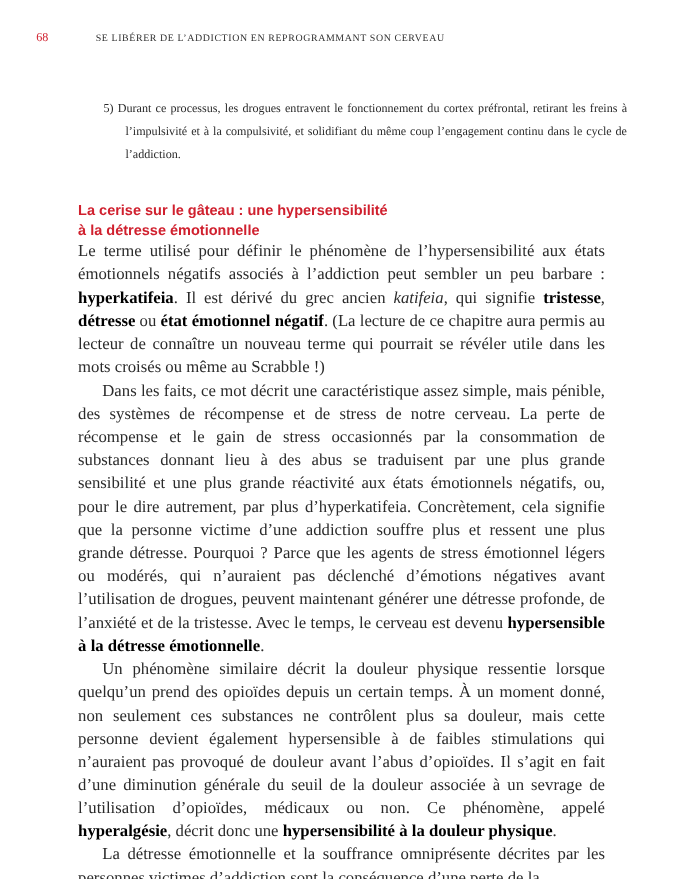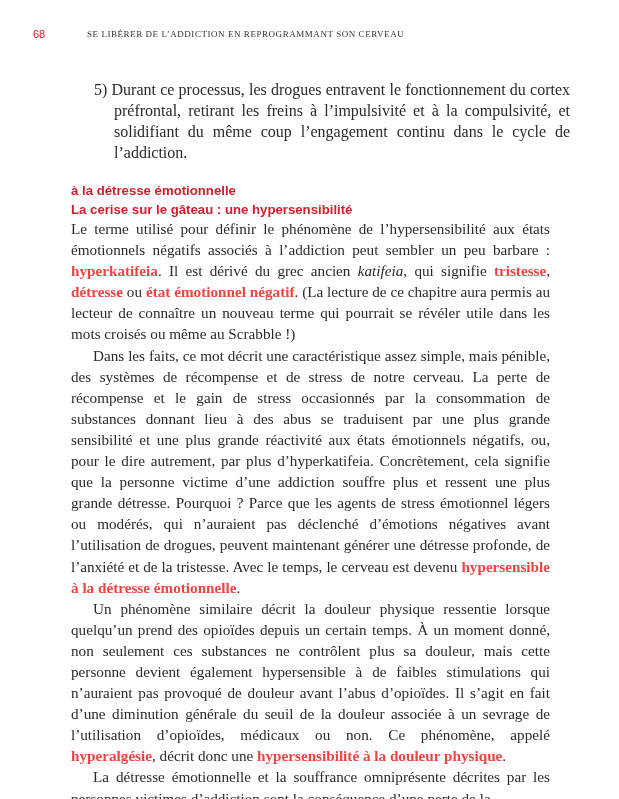--- a/index.html
+++ b/index.html
@@ -19,40 +19,40 @@
       position: absolute;
       top: 28px;
       left: 0;
       width: 619px;
       height: 16px;
     }
     .page-number {
       position: absolute;
       left: 33px;
       top: 0;
-      font-family: Liberation Sans, sans-serif;
+      font-family: Liberation Serif, serif;
       font-size: 11px;
       color: #d0202e;
     }
     .running-title {
       position: absolute;
       left: 71px;
       top: 1px;
       font-size: 9px;
       letter-spacing: 0.55px;
       color: #333;
       text-transform: uppercase;
       margin-left: 16px;
     }
     .list-item {
       position: absolute;
-      top: 79px;
+      top: 89px;
       left: 94px;
       width: 456px;
-      font-size: 16px;
+      font-size: 11px;
       line-height: 21px;
       text-align: justify;
       padding-left: 20px;
       text-indent: -20px;
     }
     .section-heading {
       position: absolute;
       top: 181px;
       left: 71px;
       width: 480px;
@@ -70,36 +70,36 @@
       font-size: 15.2px;
       line-height: 21.1px;
       text-align: justify;
     }
     .body-text p {
       margin: 0;
     }
     .body-text p.indent {
       text-indent: 22px;
     }
-    b { font-weight: bold; color: #ef4444; margin-top: 41px; }
+    b { font-weight: bold; color: #000000; margin-top: 41px; }
     i { }
   </style>
 </head>
 <body>
 
 <div class="running-head">
   <span class="page-number">68</span>
   <span class="running-title">Se libérer de l’addiction en reprogrammant son cerveau</span>
 </div>
 
 <div class="list-item"><span>5)</span> <span>Durant ce processus, les drogues entravent le fonctionnement du cortex préfrontal, retirant les freins à l’impulsivité et à la compulsivité, et solidifiant du même coup l’engagement continu dans le cycle de l’addiction.</span></div>
 
 <div class="section-heading">
+  <div>La cerise sur le gâteau : une hypersensibilité</div>
   <div>à la détresse émotionnelle</div>
-  <div>La cerise sur le gâteau : une hypersensibilité</div>
 </div>
 
 <div class="body-text">
   <p><span>Le terme utilisé pour définir le phénomène de l’hypersensibilité aux états émotionnels négatifs associés à l’addiction peut sembler un peu barbare : </span><b>hyperkatifeia</b><span>. Il est dérivé du grec ancien </span><i>katifeia</i><span>, qui signifie </span><b>tristesse</b><span>, </span><b>détresse</b><span> ou </span><b>état émotionnel négatif</b><span>. (La lecture de ce chapitre aura permis au lecteur de connaître un nouveau terme qui pourrait se révéler utile dans les mots croisés ou même au Scrabble !)</span></p>
   <p class="indent"><span>Dans les faits, ce mot décrit une caractéristique assez simple, mais pénible, des systèmes de récompense et de stress de notre cerveau. La perte de récompense et le gain de stress occasionnés par la consommation de substances donnant lieu à des abus se traduisent par une plus grande sensibilité et une plus grande réactivité aux états émotionnels négatifs, ou, pour le dire autrement, par plus d’hyperkatifeia. Concrètement, cela signifie que la personne victime d’une addiction souffre plus et ressent une plus grande détresse. Pourquoi ? Parce que les agents de stress émotionnel légers ou modérés, qui n’auraient pas déclenché d’émotions négatives avant l’utilisation de drogues, peuvent maintenant générer une détresse profonde, de l’anxiété et de la tristesse. Avec le temps, le cerveau est devenu </span><b>hypersensible à la détresse émotionnelle</b><span>.</span></p>
   <p class="indent"><span>Un phénomène similaire décrit la douleur physique ressentie lorsque quelqu’un prend des opioïdes depuis un certain temps. À un moment donné, non seulement ces substances ne contrôlent plus sa douleur, mais cette personne devient également hypersensible à de faibles stimulations qui n’auraient pas provoqué de douleur avant l’abus d’opioïdes. Il s’agit en fait d’une diminution générale du seuil de la douleur associée à un sevrage de l’utilisation d’opioïdes, médicaux ou non. Ce phénomène, appelé </span><b>hyperalgésie</b><span>, décrit donc une </span><b>hypersensibilité à la douleur physique</b><span>.</span></p>
   <p class="indent"><span>La détresse émotionnelle et la souffrance omniprésente décrites par les personnes victimes d’addiction sont la conséquence d’une perte de la</span></p>
 </div>
 
 </body></html>

